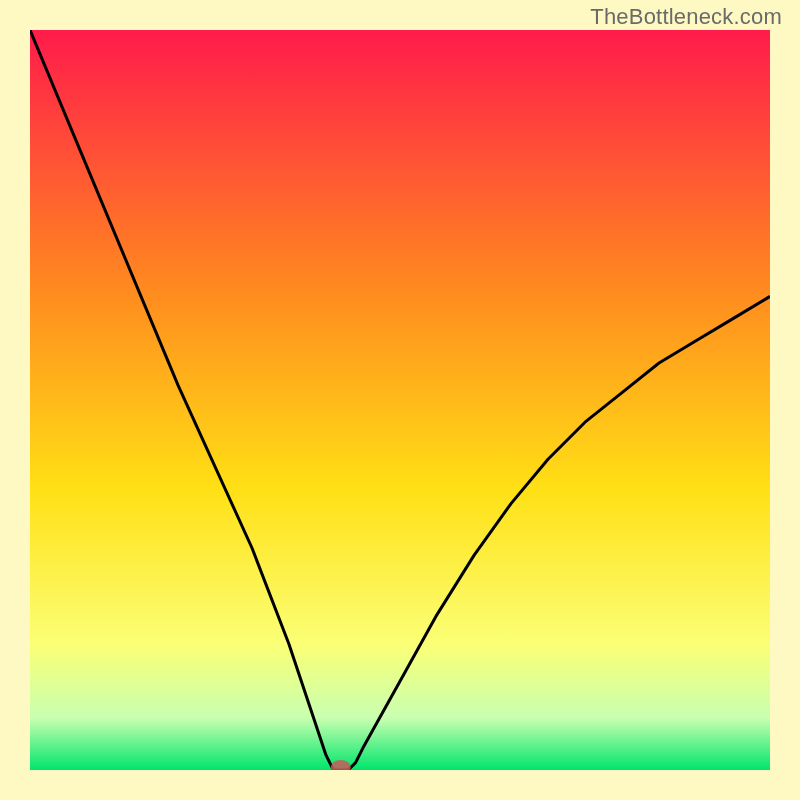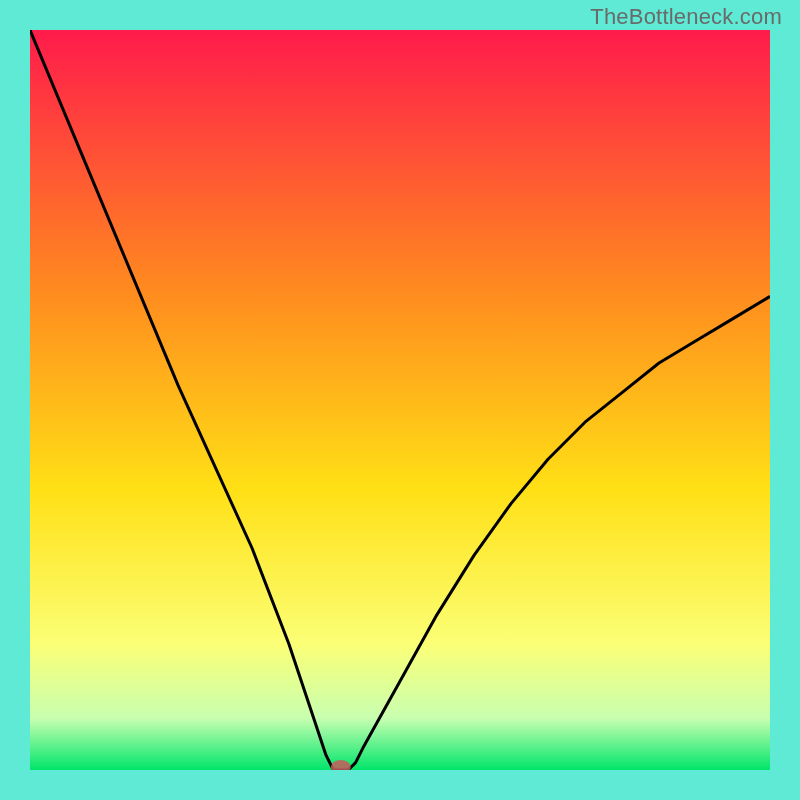--- a/index.html
+++ b/index.html
@@ -8,21 +8,21 @@
     width: 800px;
     height: 800px;
     background: #000;
     overflow: hidden;
     font-family: Arial, Helvetica, sans-serif;
   }
   .frame {
     position: relative;
     width: 800px;
     height: 800px;
-    background: #5eead4;
+    background: #fef9c3;
   }
   .watermark {
     position: absolute;
     top: 4px;
     right: 18px;
     color: #6a6a6a;
     font-size: 22px;
     font-weight: 500;
     letter-spacing: 0.2px;
     z-index: 5;

